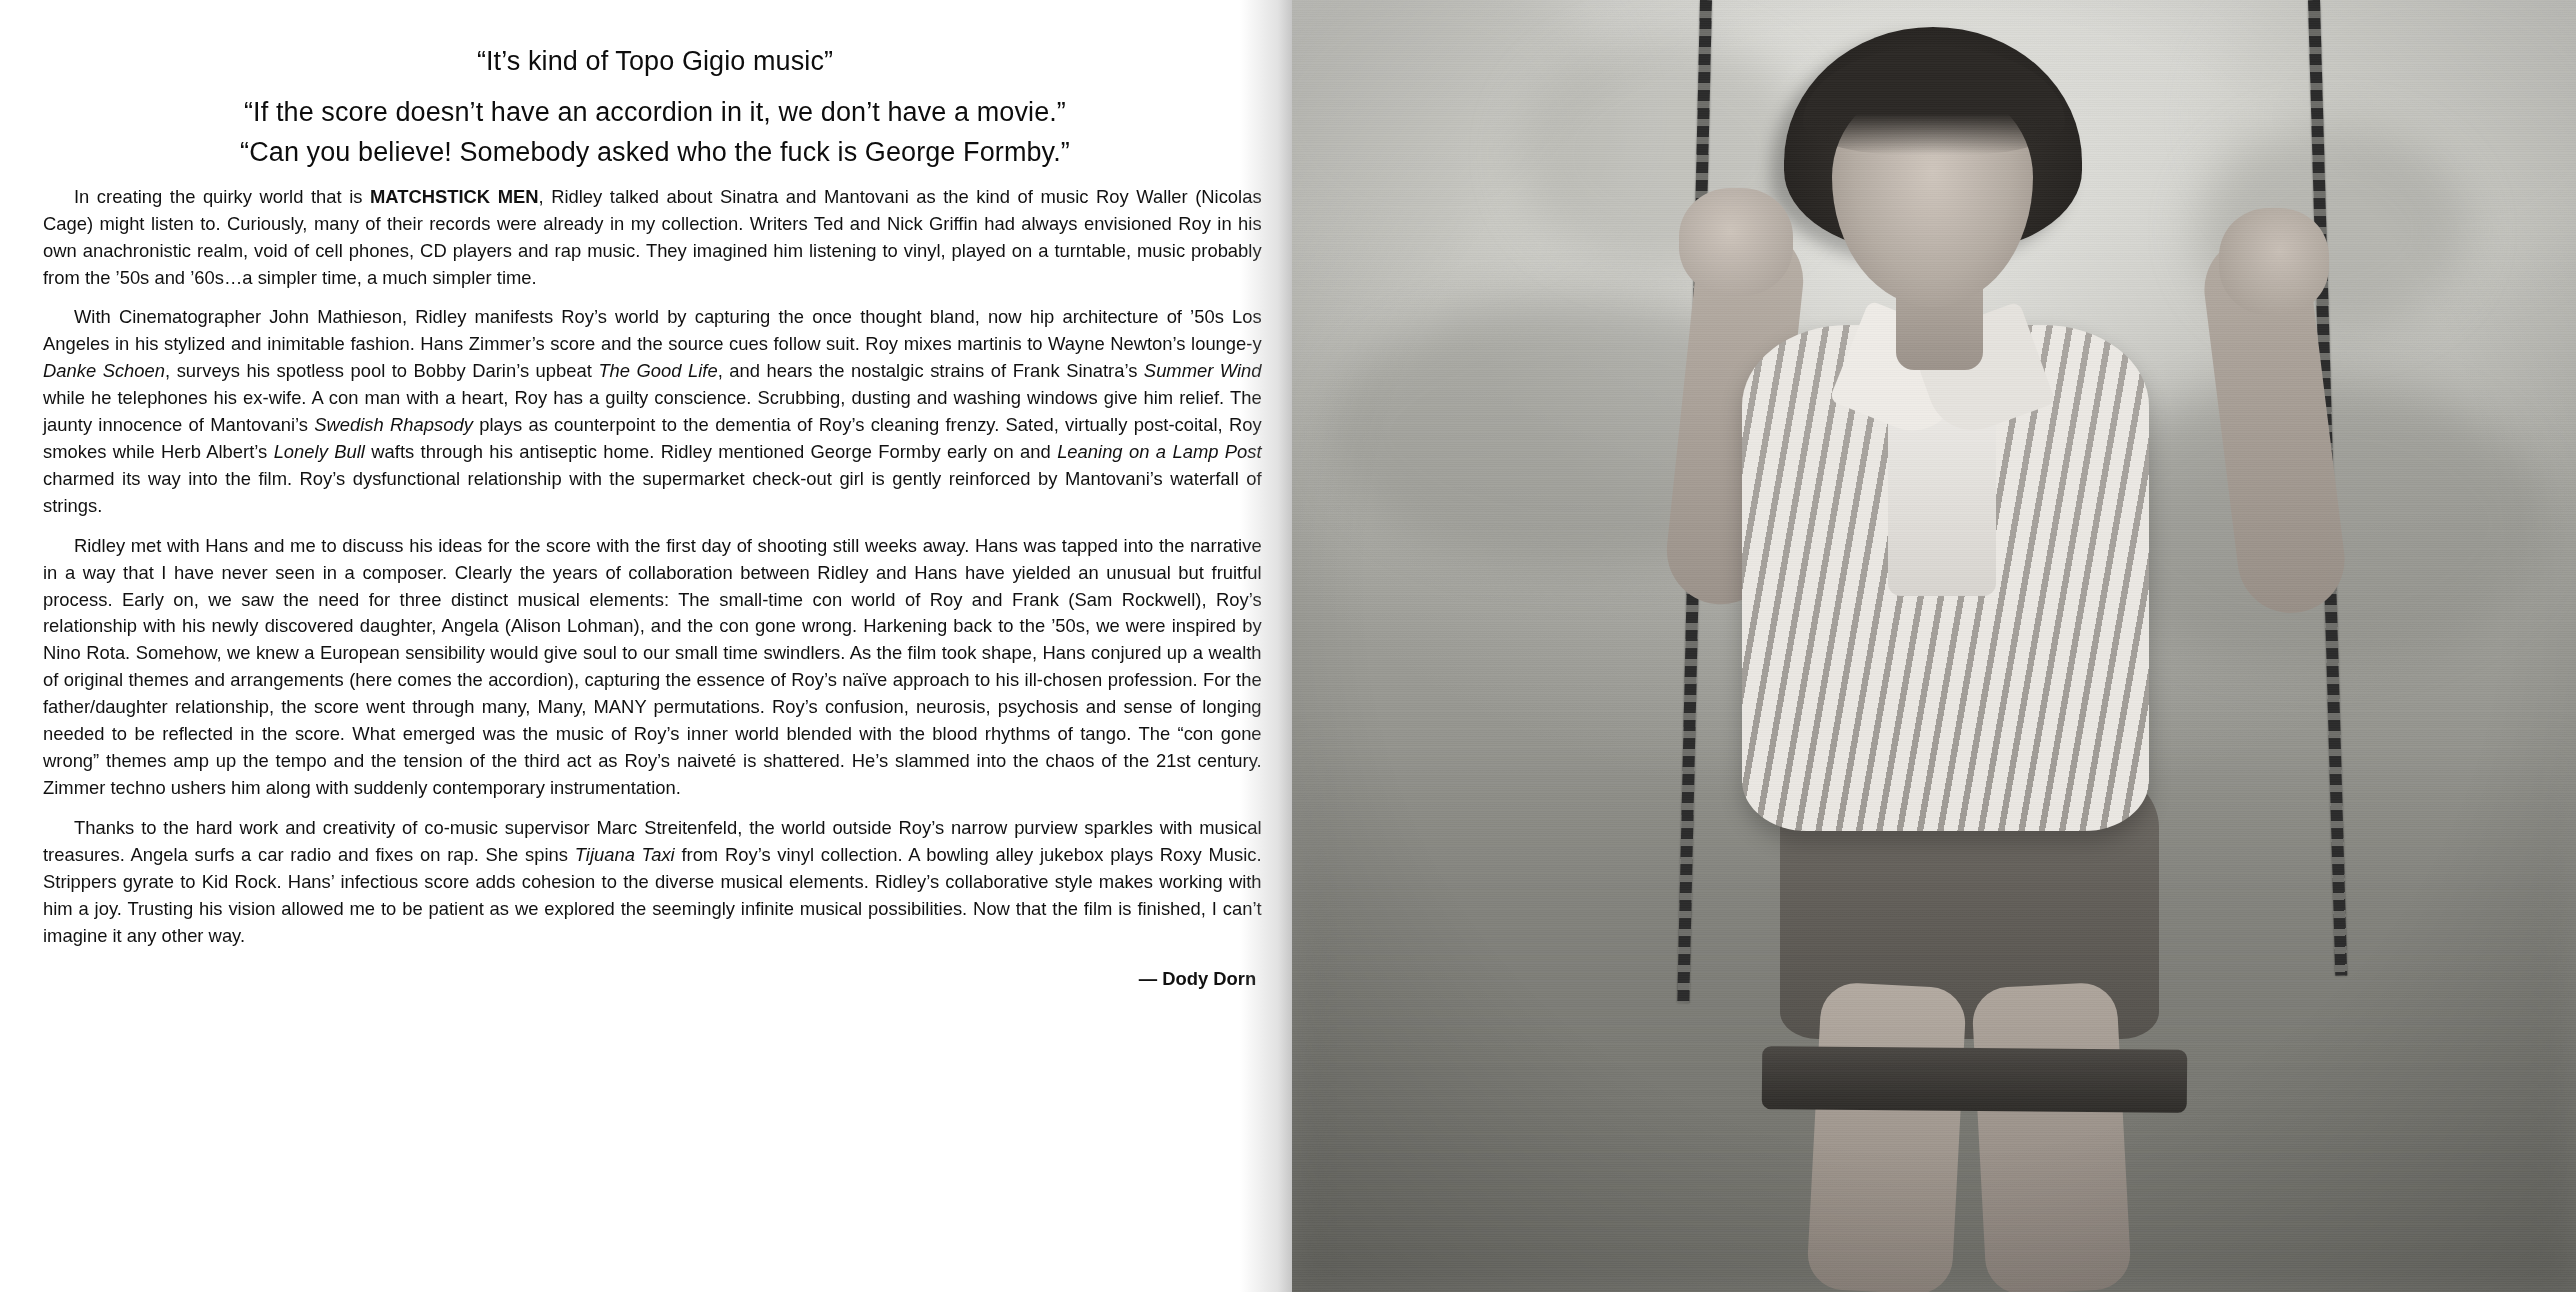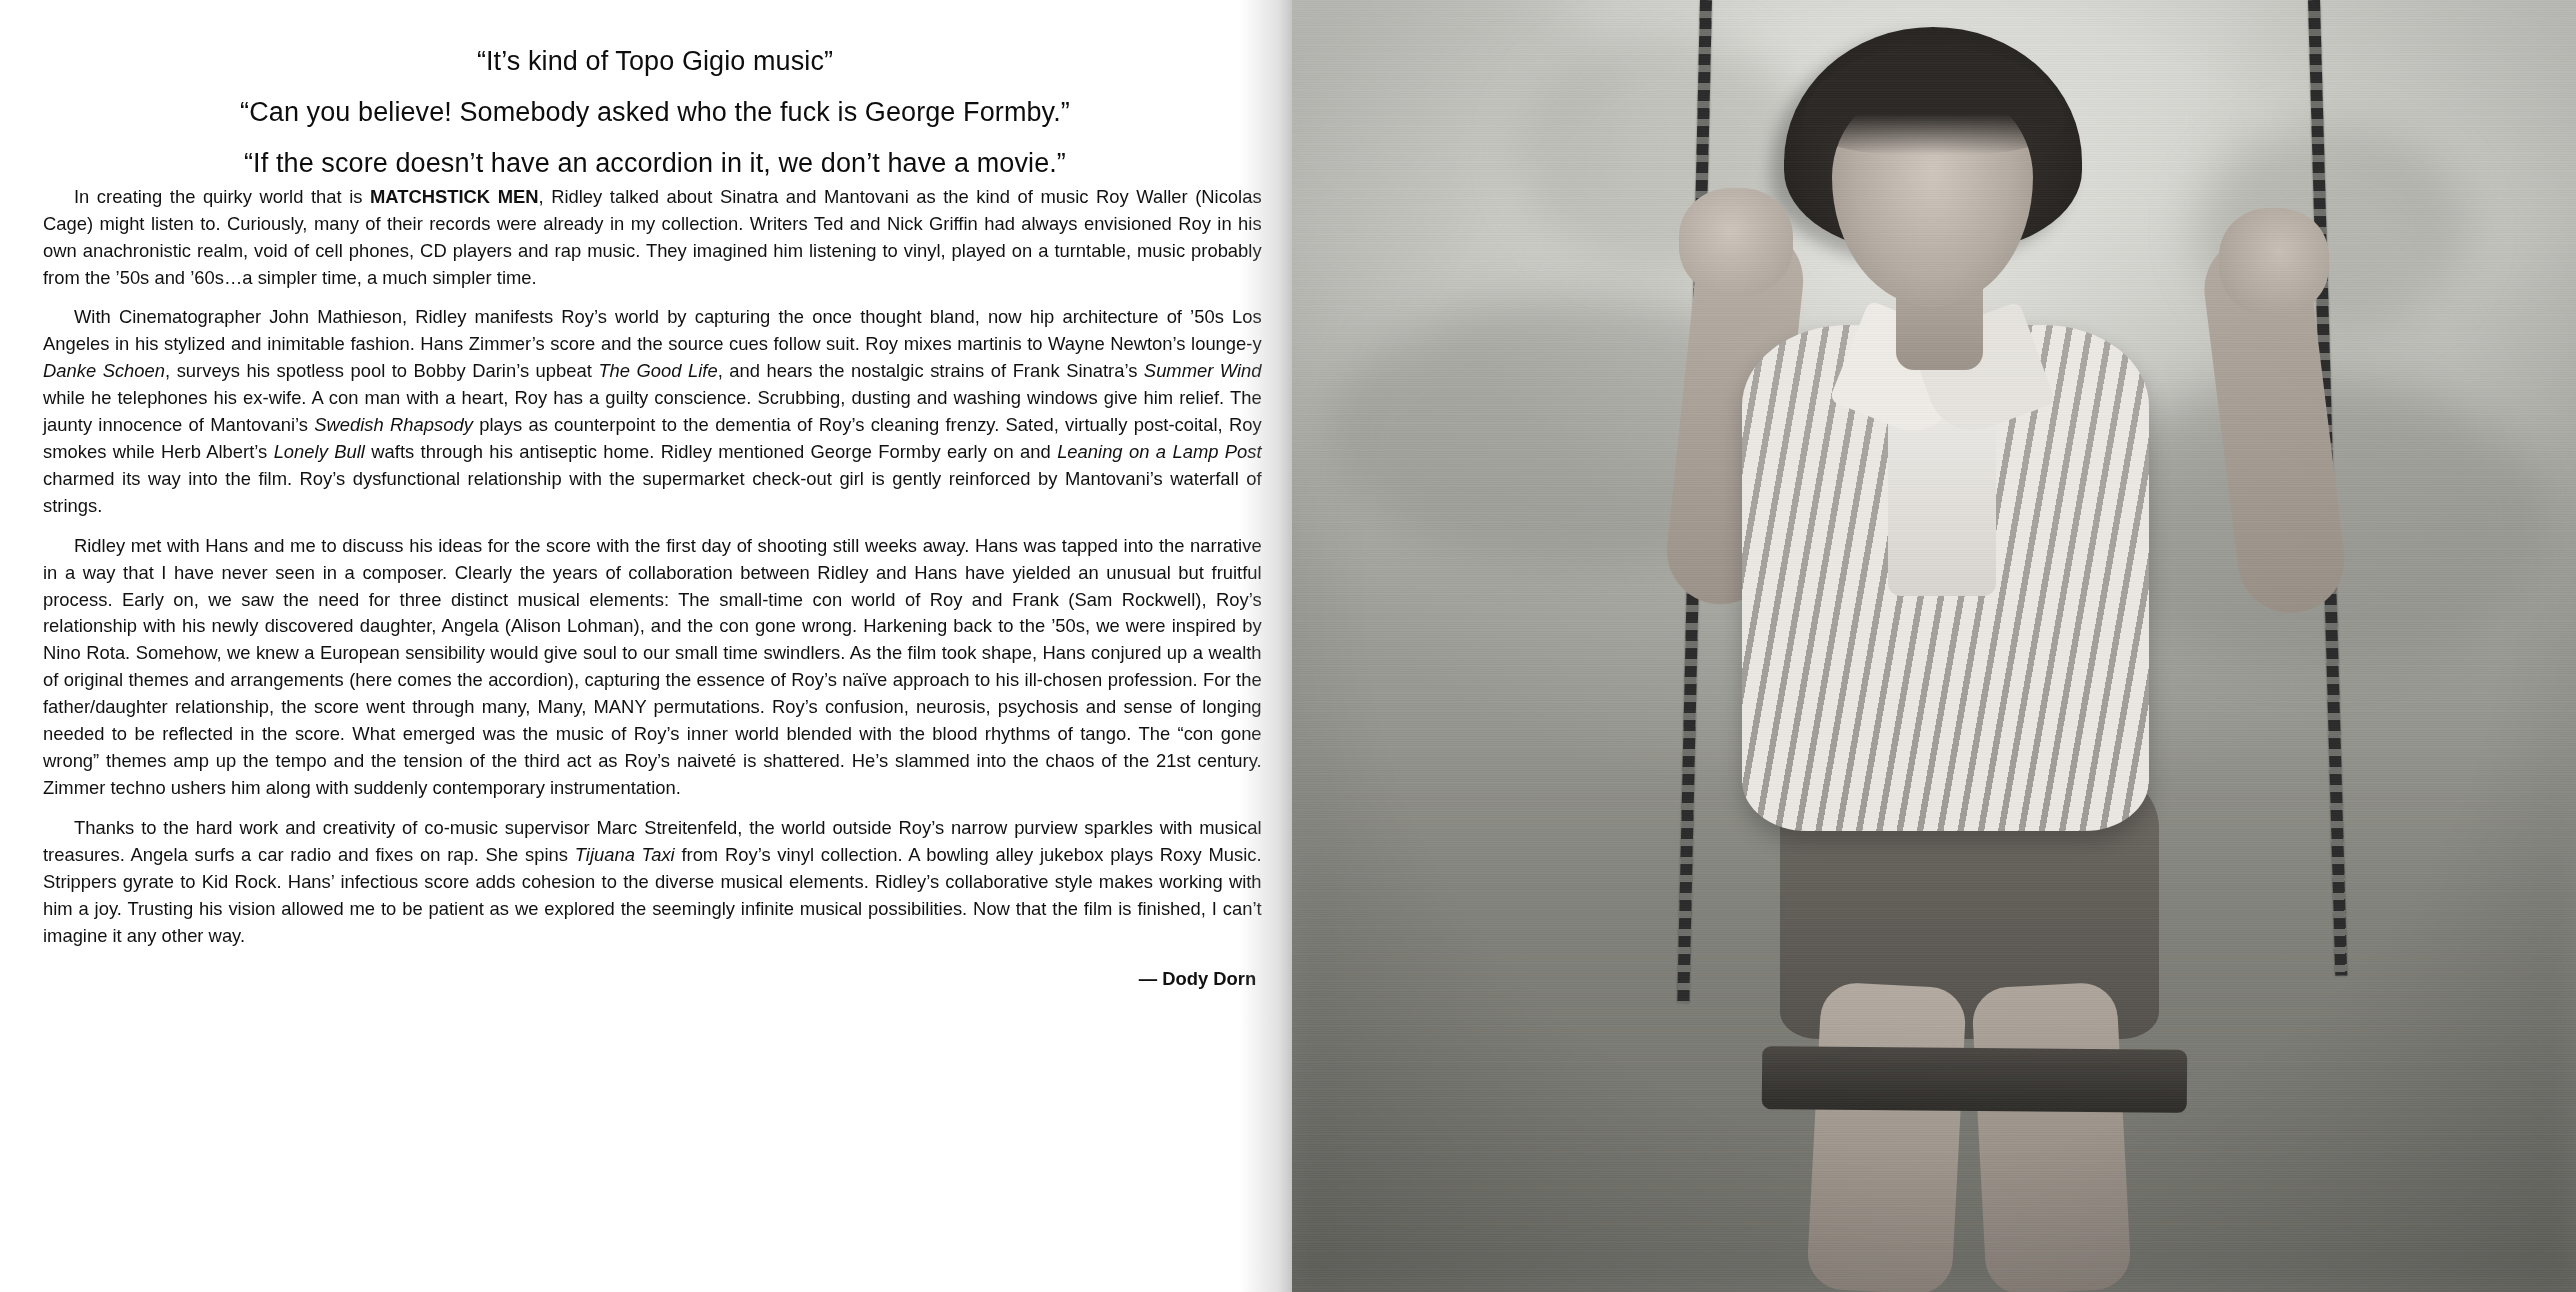--- a/index.html
+++ b/index.html
@@ -264,22 +264,22 @@
 </style>
 </head>
 <body>
 
 <div class="page">
 
   <div class="text-panel">
 
     <div class="quotes">
       <p class="quote q1">“It’s kind of Topo Gigio music”</p>
+      <p class="quote q3">“If the score doesn’t have an accordion in it, we don’t have a movie.”</p>
       <p class="quote q2">“Can you believe!  Somebody asked who the fuck is George Formby.”</p>
-      <p class="quote q3">“If the score doesn’t have an accordion in it, we don’t have a movie.”</p>
     </div>
 
 
     <div class="body-copy">
       <p>
         <span>In creating the quirky world that is <strong>MATCHSTICK MEN</strong>, Ridley talked about Sinatra and Mantovani as the kind of music Roy Waller (Nicolas Cage) might listen to.  Curiously, many of their records were already in my collection.  Writers Ted and Nick Griffin had always envisioned Roy in his own anachronistic realm, void of cell phones, CD players and rap music.  They imagined him listening to vinyl, played on a turntable, music probably from the ’50s and ’60s…a simpler time, a much simpler time.</span>
       </p>
       <p>
         <span>With Cinematographer John Mathieson, Ridley manifests Roy’s world by capturing the once thought bland, now hip architecture of ’50s Los Angeles in his stylized and inimitable fashion.  Hans Zimmer’s score and the source cues follow suit.  Roy mixes martinis to Wayne Newton’s lounge-y <em>Danke Schoen</em>, surveys his spotless pool to Bobby Darin’s upbeat <em>The Good Life</em>, and hears the nostalgic strains of Frank Sinatra’s <em>Summer Wind</em> while he telephones his ex-wife.  A con man with a heart, Roy has a guilty conscience.  Scrubbing, dusting and washing windows give him relief.  The jaunty innocence of Mantovani’s <em>Swedish Rhapsody</em> plays as counterpoint to the dementia of Roy’s cleaning frenzy.  Sated, virtually post-coital, Roy smokes while Herb Albert’s <em>Lonely Bull</em> wafts through his antiseptic home.  Ridley mentioned George Formby early on and <em>Leaning on a Lamp Post</em> charmed its way into the film.  Roy’s dysfunctional relationship with the supermarket check-out girl is gently reinforced by Mantovani’s waterfall of strings.</span>
       </p>

